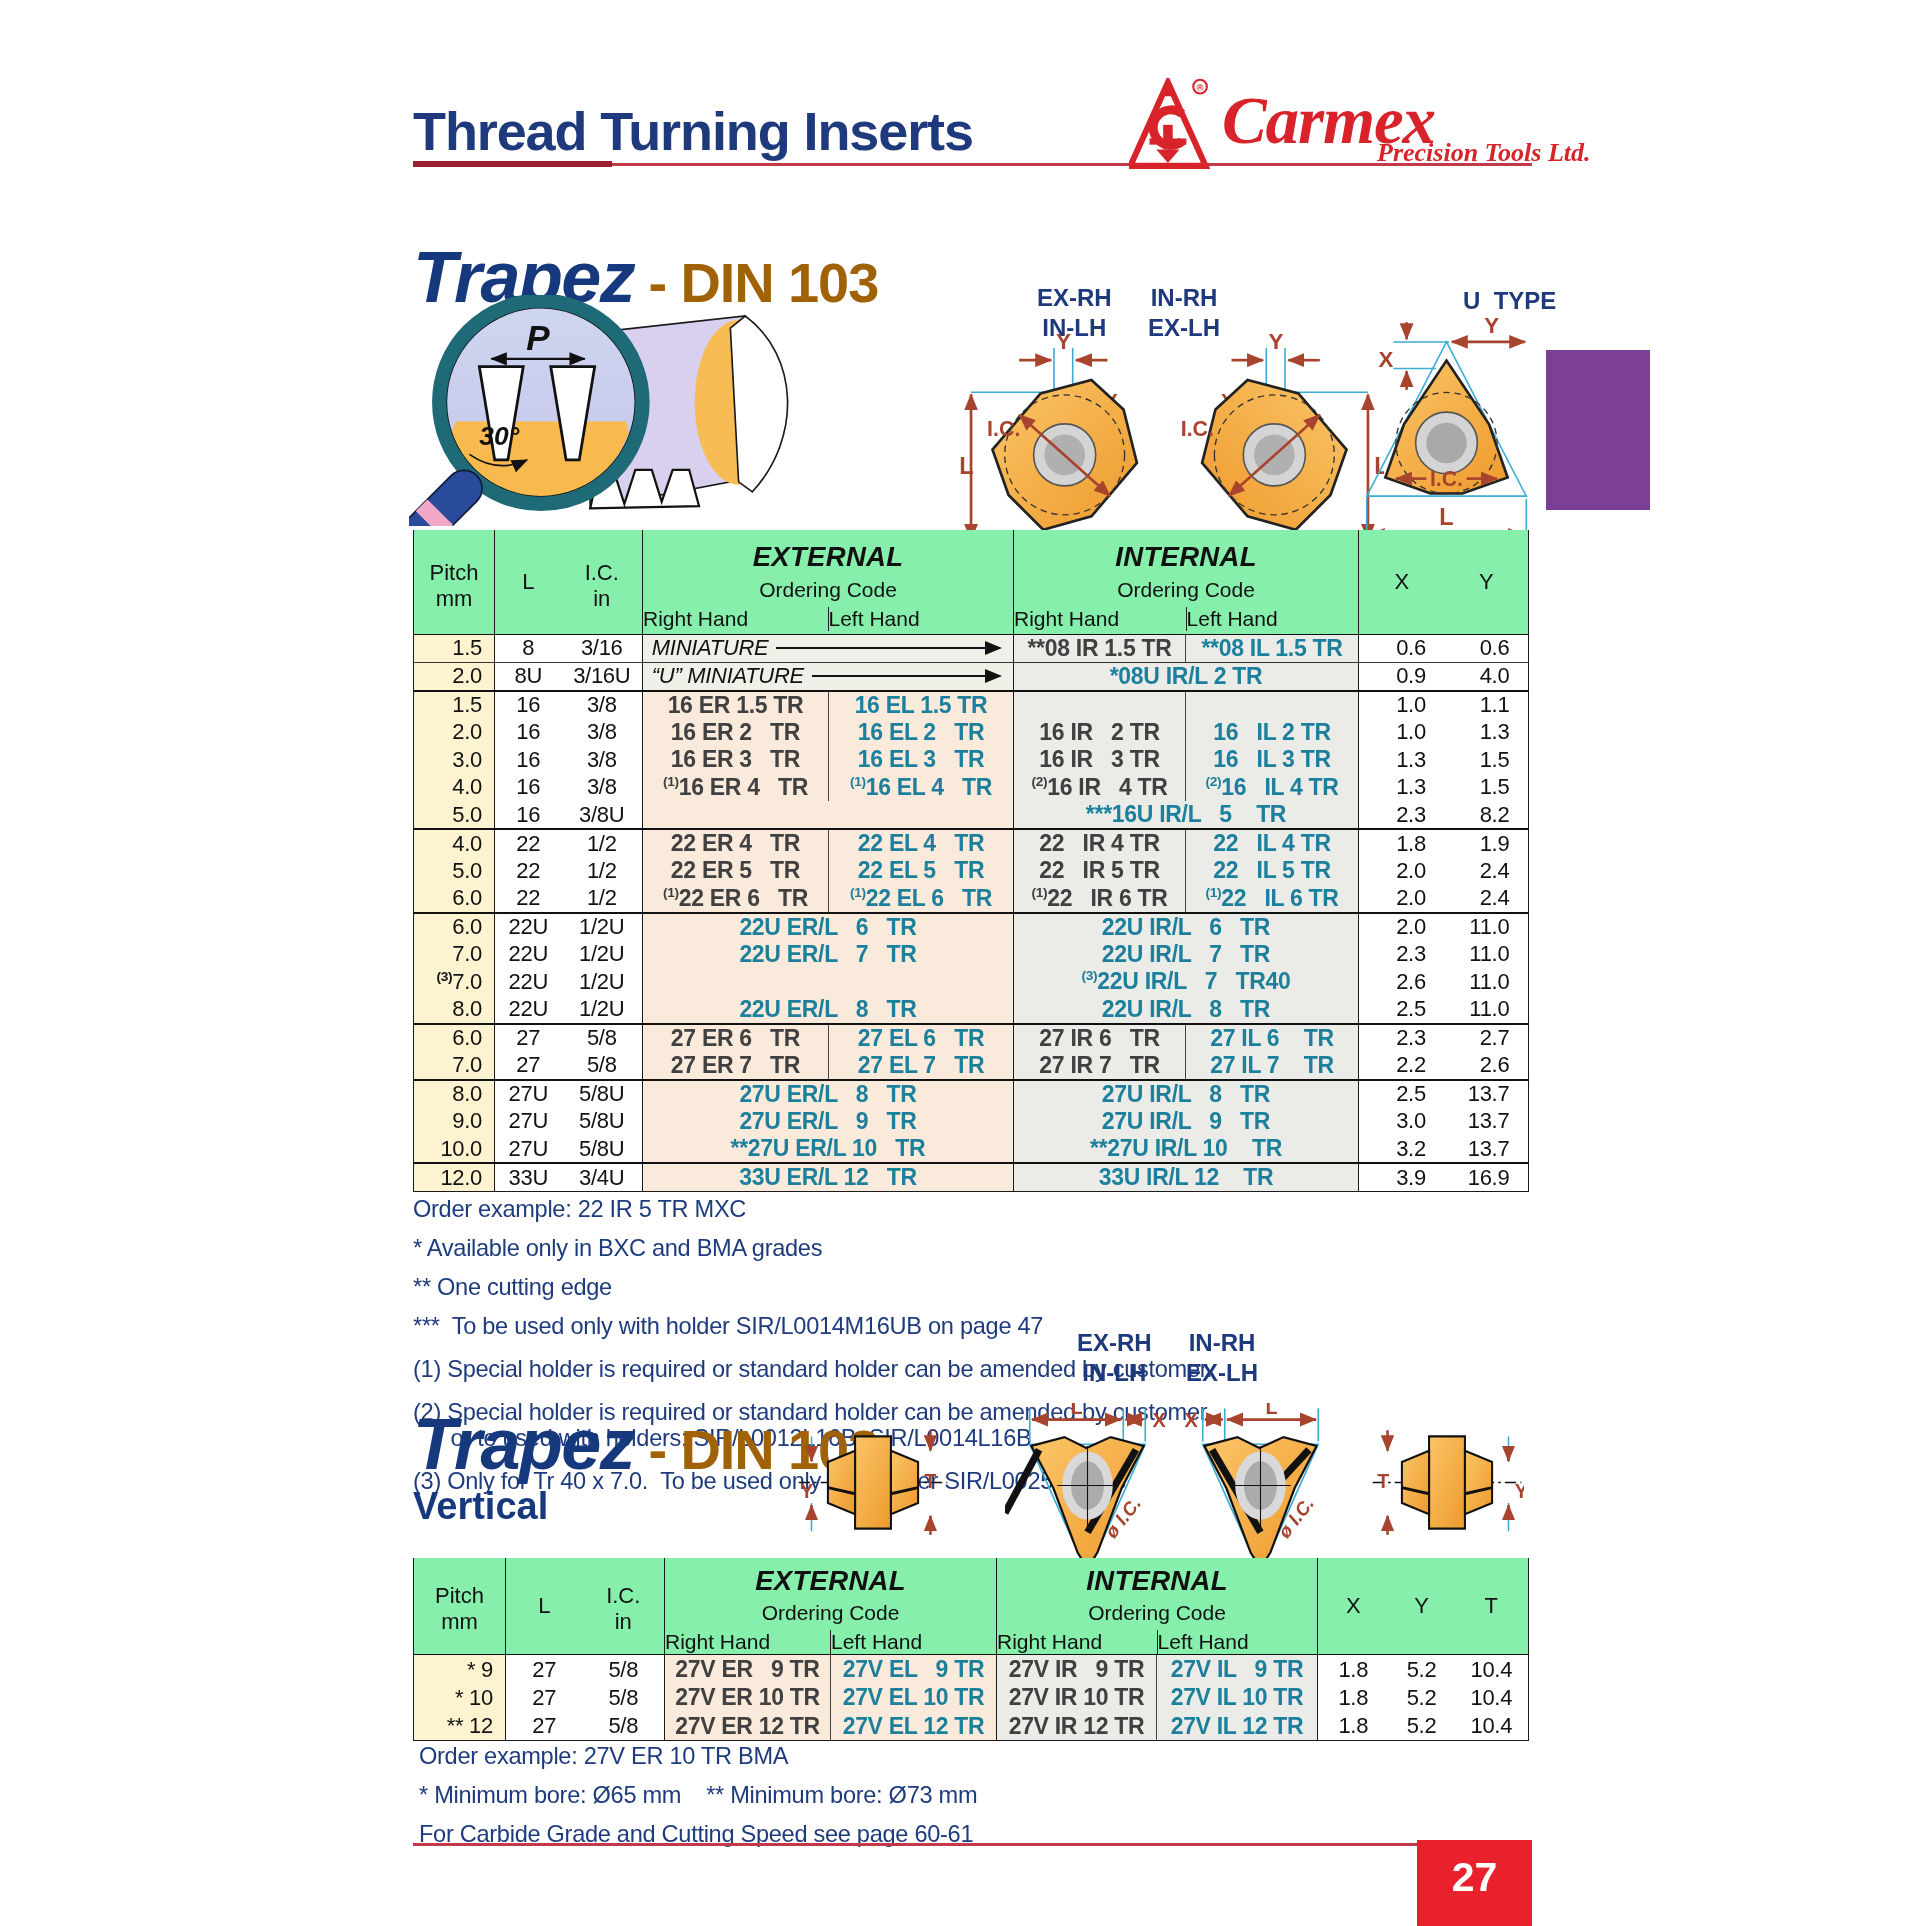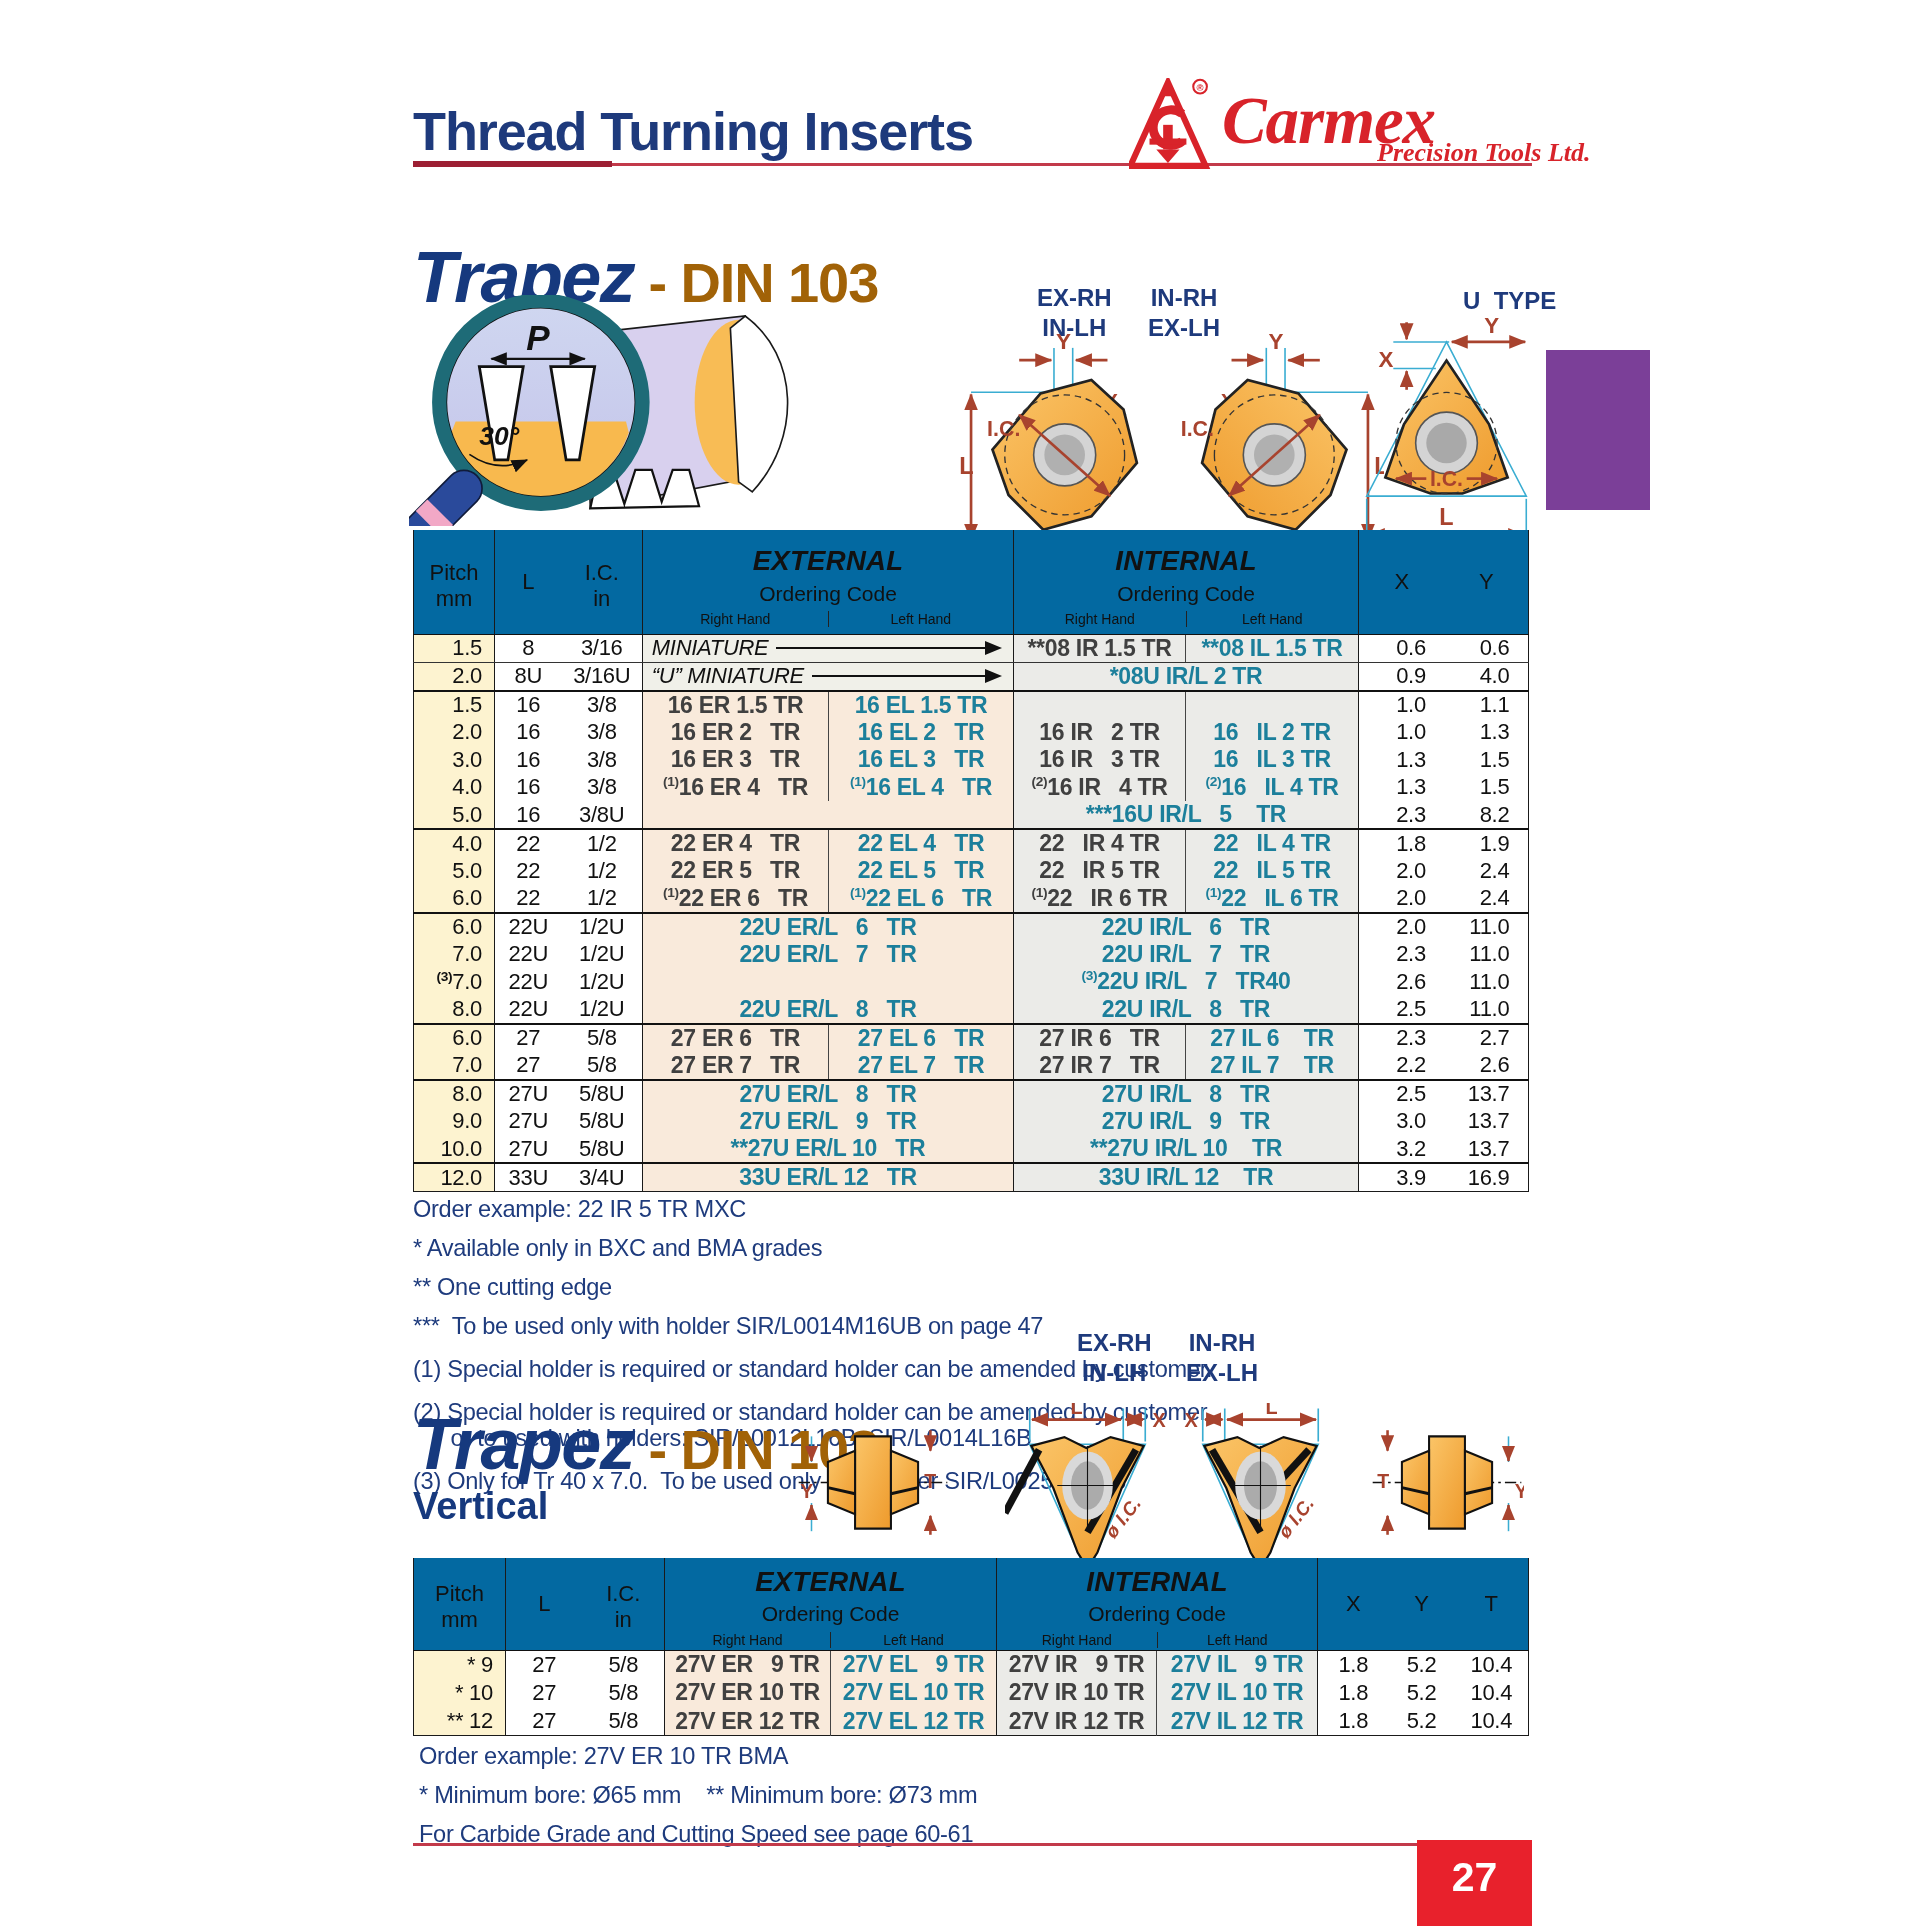--- a/index.html
+++ b/index.html
@@ -14,21 +14,21 @@
   .brand-sub  { font-family:"Liberation Serif",serif; font-style:italic; font-weight:bold; font-size:26px; color:#d8232a; }
 
   
   .trapez { font-size:72px; font-weight:bold; font-style:italic; color:#16397e; letter-spacing:-1.6px; }
   .din    { font-size:56px; font-weight:bold; color:#a16207; margin-left:14.3px; letter-spacing:-1.1px; }
   .vertical-title { font-size:38px; font-weight:bold; color:#16397e; }
   .diag-label { font-size:24px; font-weight:bold; color:#1e3a7c; line-height:30px; white-space:pre; text-align:center; }
 
   
   table { border-collapse:collapse; table-layout:fixed; border:1.6px solid #1a1a1a; border-top:none; }
-  thead th { background:#0369a1; vertical-align:middle; font-weight:normal; color:#111; border-bottom:1.6px solid #111; padding:0; }
+  thead th { background:#86efac; vertical-align:middle; font-weight:normal; color:#111; border-bottom:1.6px solid #111; padding:0; }
   td { height:27.5px; font-size:22px; text-align:center; vertical-align:middle; color:#111; white-space:pre; overflow:hidden; letter-spacing:-0.3px; }
   #table2 td { height:28.6px; }
   tr.b-thick td { border-bottom:2.2px solid #111; }
   tr.b-thin  td { border-bottom:1.1px solid #333; }
   .br-thick { border-right:1.6px solid #1a1a1a; }
   .br-thin  { border-right:1.1px solid #444; }
   .bg-pitch { background:#fdf3d0; }
   .bg-white { background:#ffffff; }
   .bg-ext   { background:#f9eadb; }
   .bg-int   { background:#ebebe8; }
@@ -43,21 +43,21 @@
   .mini-arrow { flex:1; height:0; border-top:2.7px solid #111; position:relative; margin-left:7.7px; margin-right:16.5px; }
   .mini-arrow::after { content:''; position:absolute; right:-16.5px; top:-8.2px; width:0; height:0;
      border-left:17.6px solid #111; border-top:7.1px solid transparent; border-bottom:7.1px solid transparent; }
 
   .h-col { display:flex; flex-direction:column; justify-content:space-between; align-items:center; height:100%; padding:18.7px 0 11px; font-size:22px; }
   .h-mid { display:flex; align-items:center; justify-content:center; height:100%; font-size:22px; }
   .h-sec-wrap { display:flex; flex-direction:column; height:100%; padding-top:8.8px; }
   .sec-title { font-style:italic; font-weight:bold; font-size:27.5px; letter-spacing:0.3px; }
   .sec-sub { font-size:21px; margin-top:4.4px; }
   .hands { display:flex; width:100%; margin-top:5.5px; flex:1; align-items:center; }
-  .hands span { flex:1; text-align:center; font-size:14px; }
+  .hands span { flex:1; text-align:left; font-size:21px; }
   .hands span:first-child { border-right:1.1px solid #222; }
 
   
   .note { font-size:23.6px; color:#1e3b7d; line-height:1.12; white-space:pre-wrap; margin-bottom:12.6px; letter-spacing:-0.3px; }
   .note.big-gap { margin-bottom:16.5px; }
 
   
   .page-box { background:#e8212c; color:#fff; font-weight:bold; font-size:41px; text-align:center; padding-top:14.3px; }
 
   svg text { font-family:"Liberation Sans",sans-serif; }

